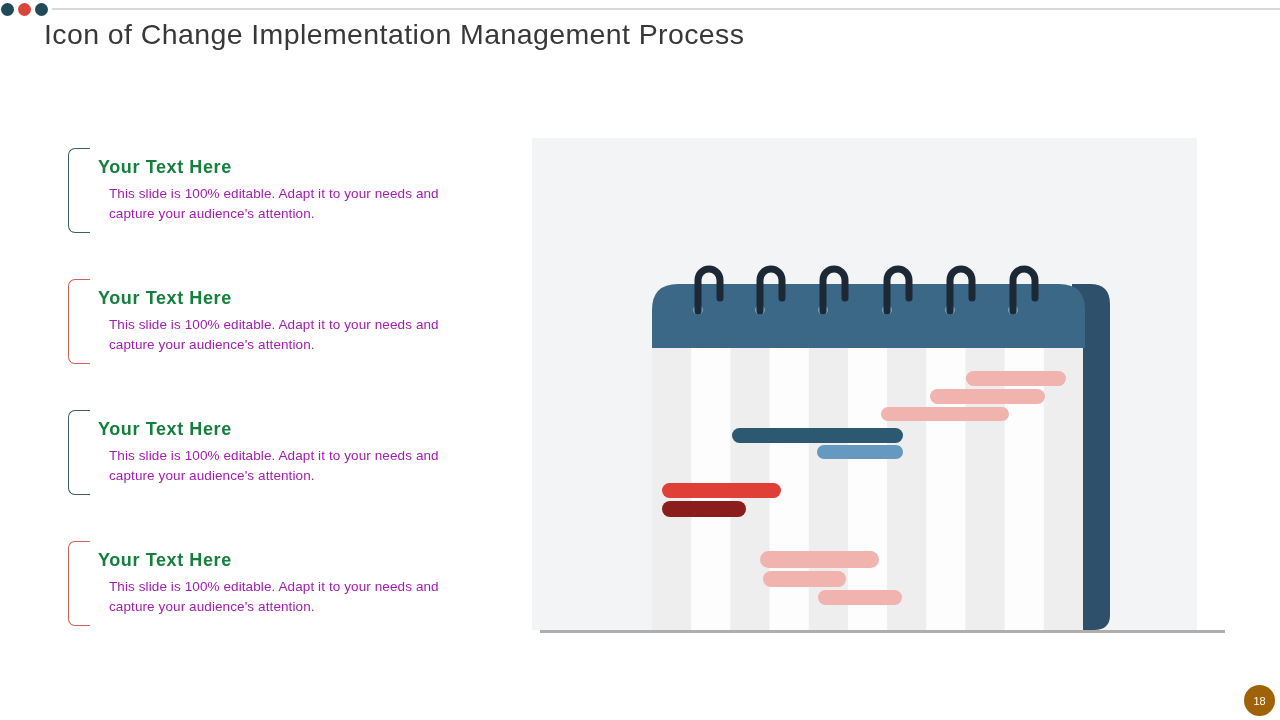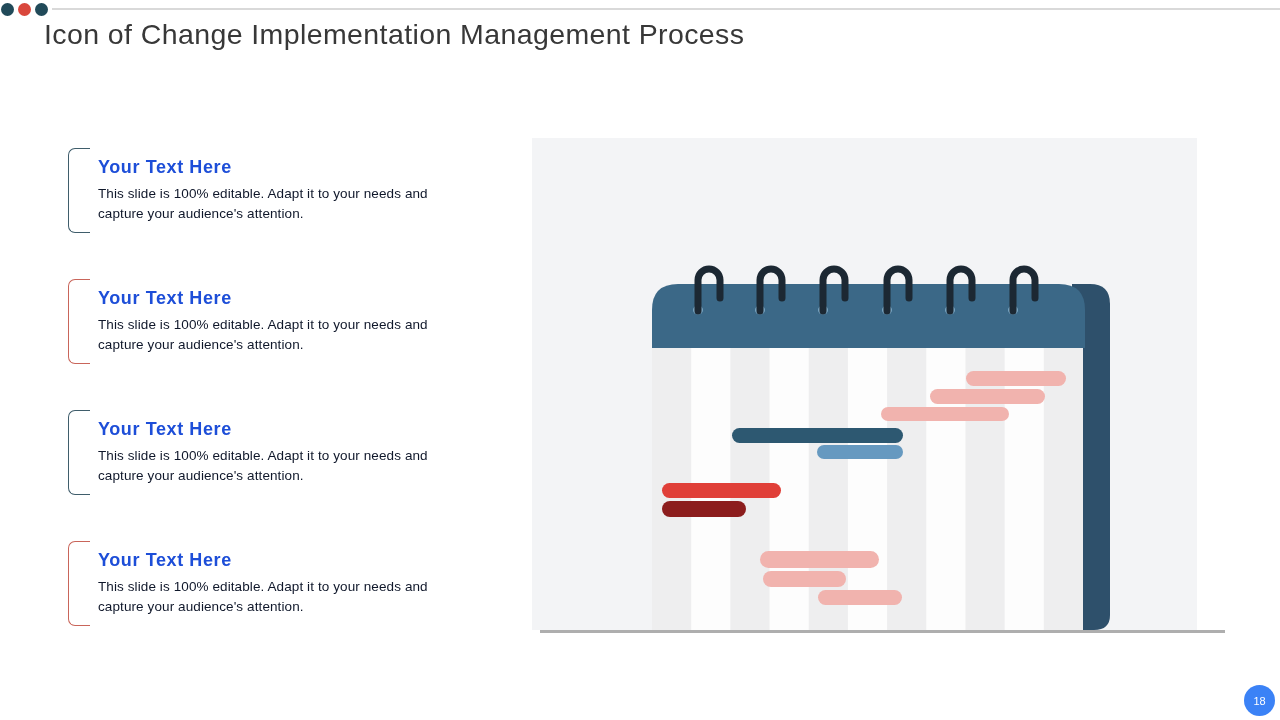--- a/index.html
+++ b/index.html
@@ -27,43 +27,43 @@
   .block { position:absolute; left:68px; width:400px; }
   .bracket {
     position:absolute; left:0; top:0;
     width:22px; height:85px;
     border-style:solid; border-color:#3f5d6b;
     border-width:1.5px 0 1.5px 1.5px;
     border-radius:7px 0 0 7px;
   }
   .block h3 {
     position:absolute; left:30px; top:9px;
-    font-size:18px; font-weight:700; color:#1d4ed8;
+    font-size:18px; font-weight:700; color:#15803d;
     letter-spacing:0.6px; white-space:nowrap;
   }
   .block p {
-    position:absolute; left:30px; top:36px;
+    position:absolute; left:41px; top:36px;
     width:332px; font-size:13.5px; line-height:19.5px;
-    color:#0f172a; letter-spacing:0.1px;
+    color:#a21caf; letter-spacing:0.1px;
   }
   
   .panel {
     position:absolute; left:532px; top:138px;
     width:665px; height:492px; background:#f3f4f6;
   }
   .panel svg { position:absolute; left:0; top:0; }
   .baseline {
     position:absolute; left:540px; top:630px;
     width:685px; height:2.5px; background:#aeaeae;
   }
   
   .page-badge {
     position:absolute; left:1244px; top:685px;
     width:31px; height:31px; border-radius:50%;
-    background:#3b82f6; color:#ffffff;
+    background:#a16207; color:#ffffff;
     font-size:11px; display:flex; align-items:center; justify-content:center;
   }
 </style>
 </head>
 <body>
 
 <div class="dots">
   <span class="dot" style="background: rgb(33, 74, 89);"></span>
   <span class="dot" style="background: rgb(217, 71, 60);"></span>
   <span class="dot" style="background: rgb(33, 74, 89);"></span>

